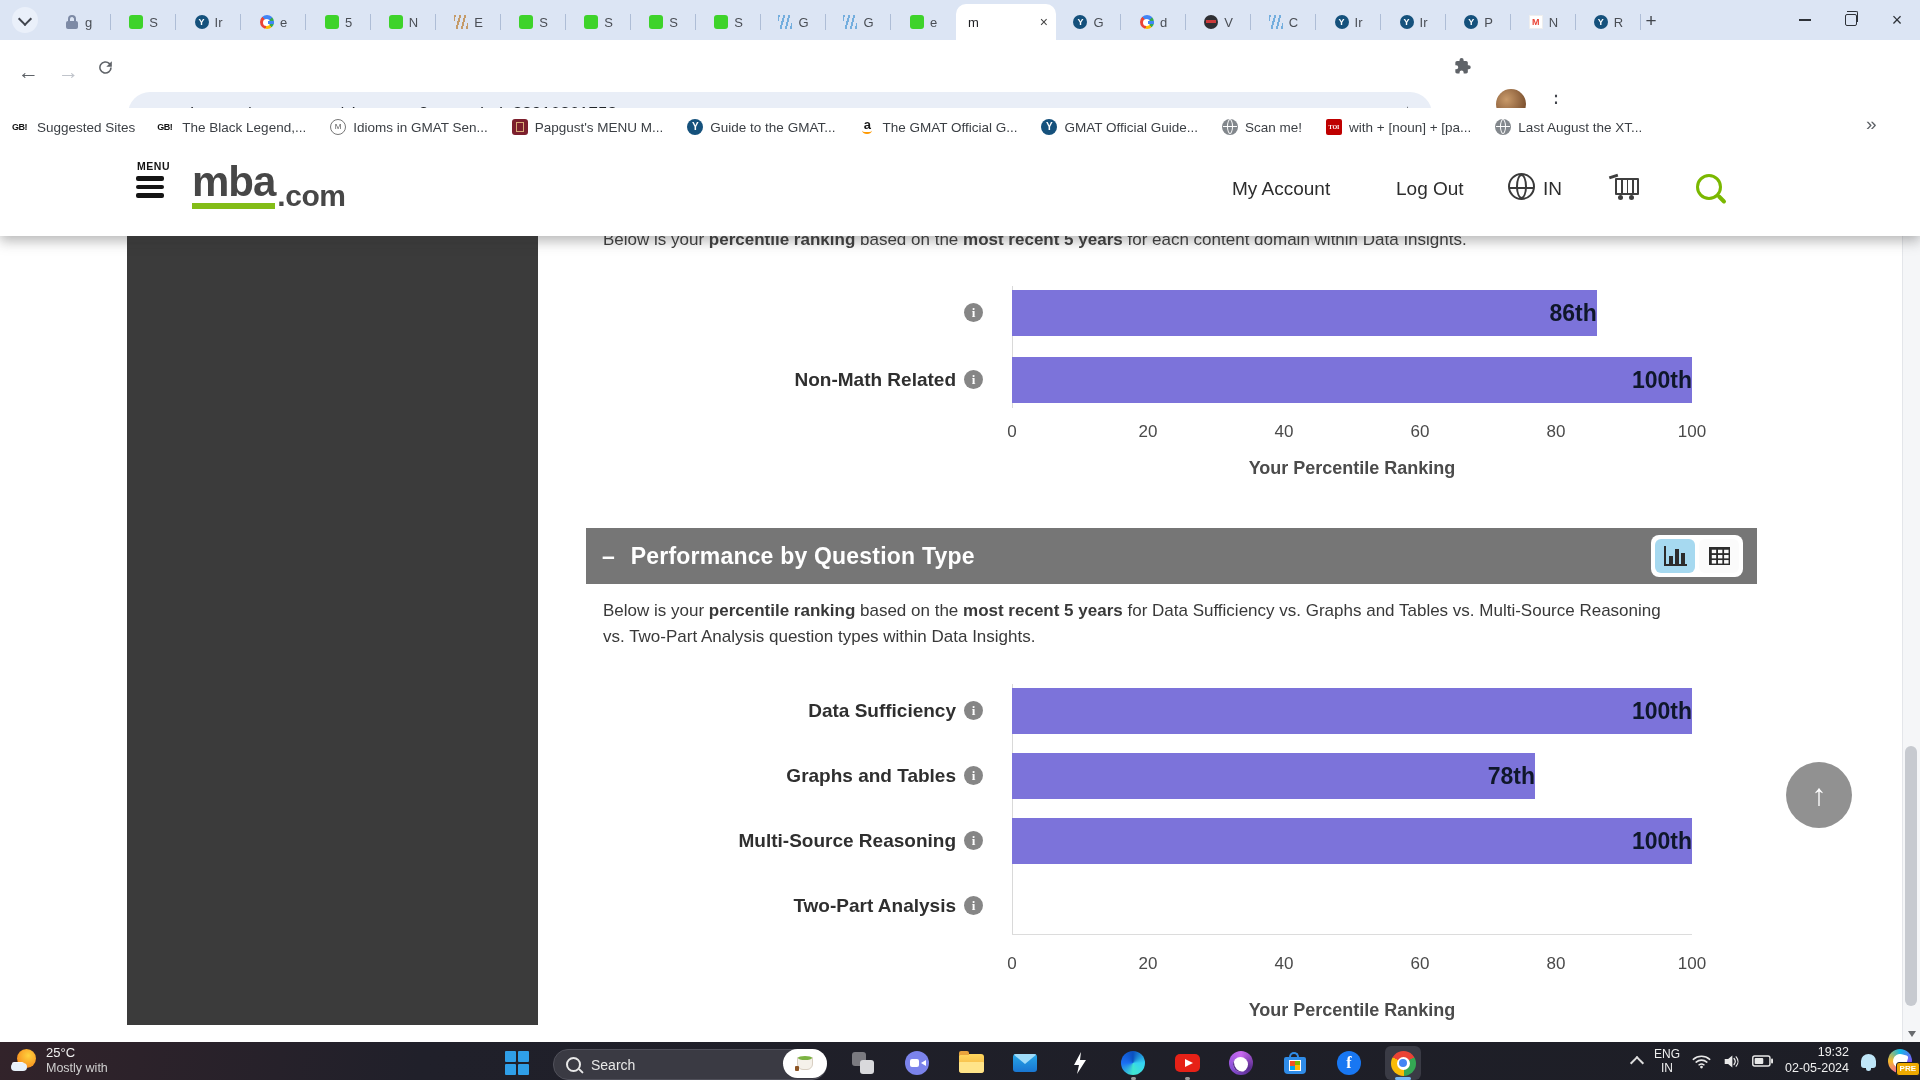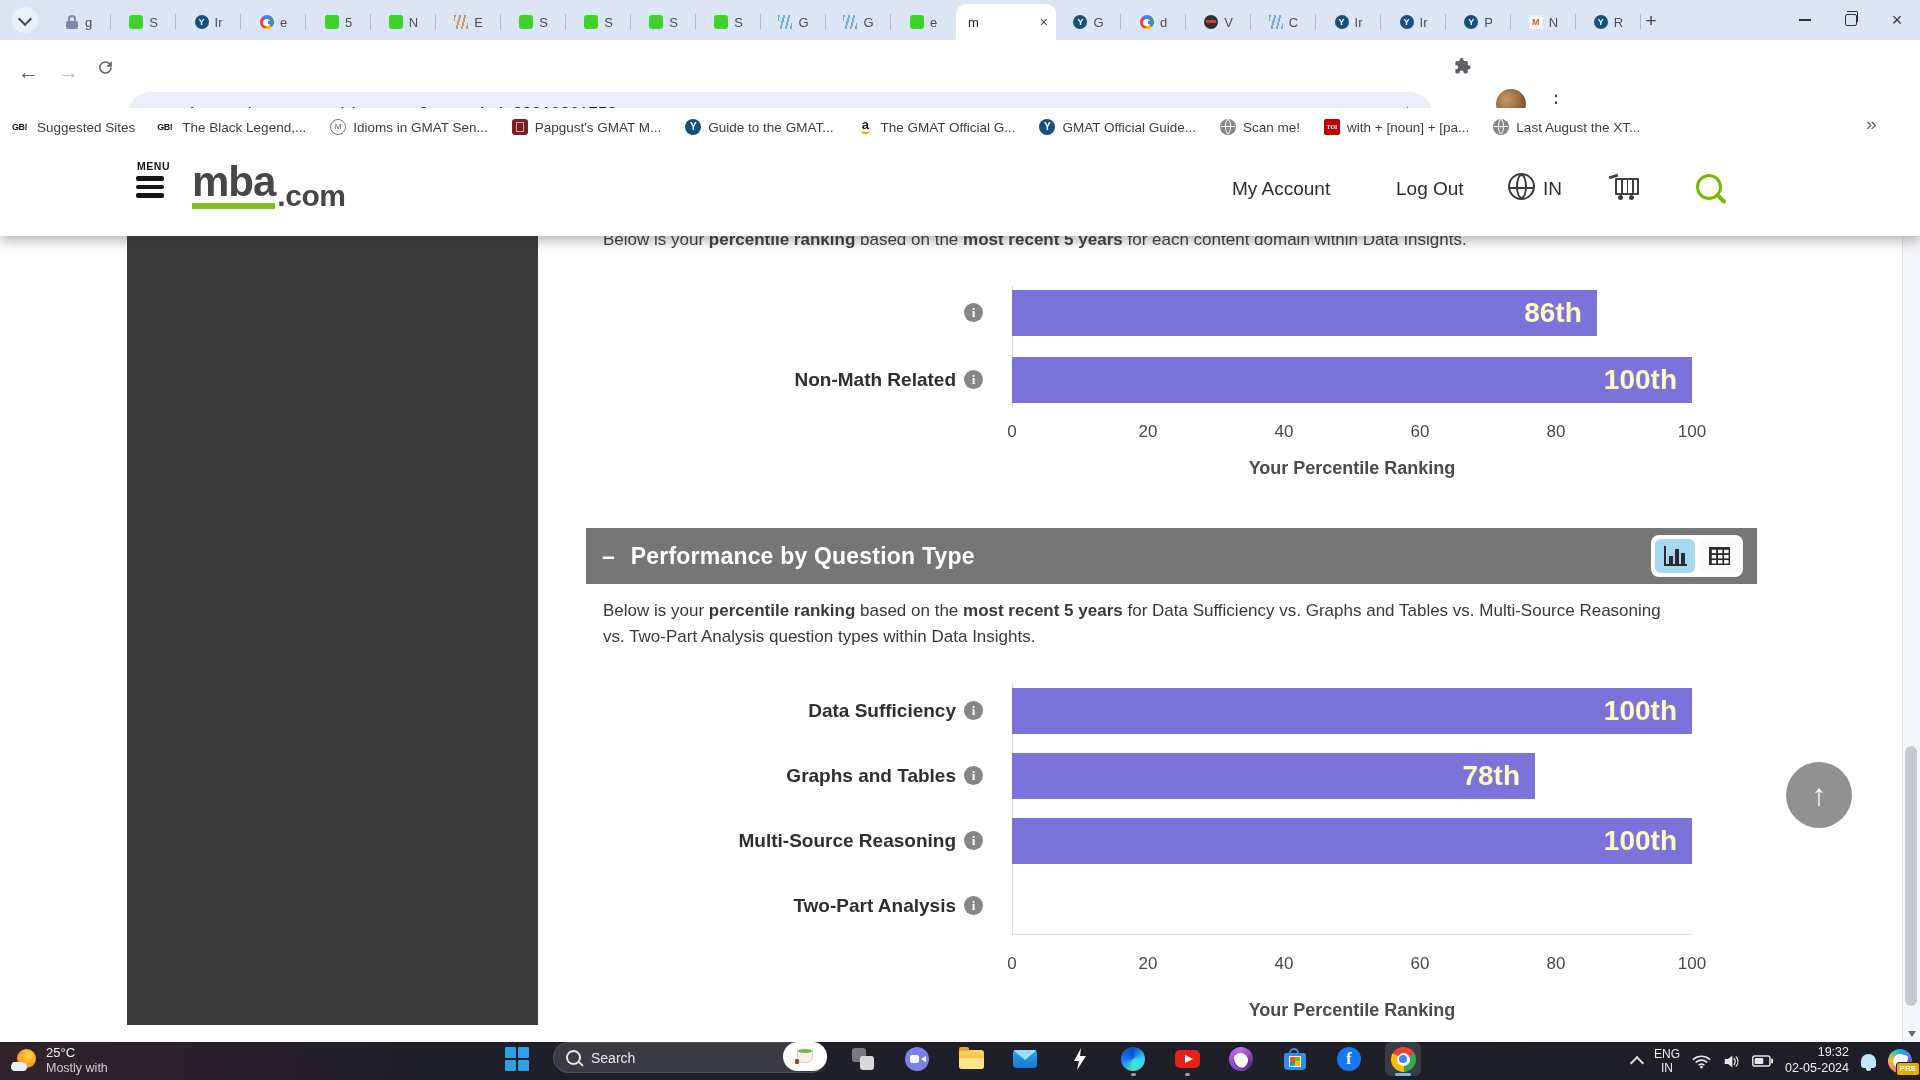--- a/index.html
+++ b/index.html
@@ -100,21 +100,21 @@
 
   .sidebar{position:absolute;left:127px;top:90px;width:411px;height:789px;background:#3b3b3b;}
 
   .main{position:absolute;left:586px;top:0;width:1171px;height:896px;}
   .intro-clip{position:absolute;left:17px;top:84px;width:1160px;font-size:17px;color:#3f3f3f;white-space:nowrap;z-index:1;}
   .crow{position:absolute;left:0;width:1171px;height:46px;}
   .clabel{position:absolute;left:0;top:0;width:370px;height:46px;display:flex;align-items:center;justify-content:flex-end;font-size:19px;font-weight:700;color:#2f2f2f;}
   .info-ic{position:absolute;left:378px;top:13px;width:19px;height:19px;border-radius:50%;background:#868686;}
   .info-ic::after{content:"i";position:absolute;left:0;right:0;top:0;bottom:0;color:#fff;font:700 13px/19px "Liberation Serif",serif;text-align:center;}
   .cbar{position:absolute;left:426px;top:0;height:46px;background:#7C73DA;display:flex;align-items:center;justify-content:flex-end;}
-  .cval{color:#fef9c3;font-size:28px;font-weight:700;padding-right:15px;}
+  .cval{color:#0f172a;font-size:23px;font-weight:700;}
   .vaxis{position:absolute;left:426px;width:1px;background:#d9d9d9;}
   .haxis{position:absolute;left:426px;width:680px;height:1px;background:#dcdcdc;}
   .ticks{position:absolute;left:426px;width:680px;height:22px;}
   .tick{position:absolute;top:0;transform:translateX(-50%);font-size:17px;color:#4a4a4a;}
   .axis-title{position:absolute;left:426px;width:680px;text-align:center;font-size:18px;font-weight:700;color:#4b4b4b;}
 
   .section-bar{position:absolute;left:0;top:382px;width:1171px;height:56px;background:#767676;display:flex;align-items:center;}
   .section-title{margin-left:16px;color:#fff;font-size:23px;font-weight:700;letter-spacing:.2px;}
   .collapse{color:#fff;font-size:23px;font-weight:700;margin-left:16px;}
   .toggle-wrap{position:absolute;right:14px;top:7px;background:#fff;border-radius:8px;padding:4px;display:flex;gap:4px;}
@@ -138,21 +138,21 @@
 
   
   .taskbar{position:absolute;left:0;top:1042px;width:1920px;height:38px;background:linear-gradient(100deg,#32232a 0%,#20202a 22%,#1d1e26 100%);color:#e9e9e9;}
   .weather{position:absolute;left:10px;top:3px;display:flex;align-items:center;gap:8px;}
   .wicon{position:relative;width:28px;height:28px;}
   .wicon::before{content:"";position:absolute;right:2px;top:2px;width:19px;height:19px;border-radius:50%;background:radial-gradient(circle at 60% 35%,#ffd23e,#f78f1e 75%);}
   .wicon::after{content:"";position:absolute;left:1px;bottom:4px;width:16px;height:8px;border-radius:8px;background:#e8f2fb;box-shadow:-1px -3px 0 -2px #f4f9ff;}
   .wtext{line-height:1.25;}
   .wtemp{font-size:13px;color:#f2f2f2;}
   .wcond{font-size:12.5px;color:#cfcfcf;}
-  .tb-center{position:absolute;left:50%;top:0;transform:translateX(-50%);height:38px;display:flex;align-items:flex-start;gap:18px;}
+  .tb-center{position:absolute;left:50%;top:0;transform:translateX(-50%);height:38px;display:flex;align-items:flex-end;gap:18px;}
   .tb-item{position:relative;width:36px;height:34px;display:flex;align-items:center;justify-content:center;}
   .tb-item.has-dot::after{content:"";position:absolute;bottom:0px;left:50%;margin-left:-2.5px;width:5px;height:3px;border-radius:2px;background:#9b9b9b;}
   .tb-item.active{background:#3a3b45;border-radius:6px;}
   .tb-item.active::after{content:"";position:absolute;bottom:0px;left:50%;margin-left:-8px;width:16px;height:3px;border-radius:2px;background:#79b8f3;}
   .start{display:grid;grid-template-columns:11px 11px;grid-template-rows:11px 11px;gap:2px;}
   .start i{background:#2f9fe8;border-radius:1px;}
   .tb-search{position:relative;width:272px;height:29px;border-radius:15px;background:#3a3a43;border:1px solid #50505a;display:flex;align-items:center;}
   .mag{position:relative;width:11px;height:11px;border:2px solid #e8e8e8;border-radius:50%;margin-left:12px;}
   .mag::after{content:"";position:absolute;right:-5px;bottom:-2px;width:6px;height:2px;background:#e8e8e8;border-radius:1px;transform:rotate(45deg);}
   .tb-search-label{margin-left:10px;font-size:14px;color:#e8e8e8;}
@@ -349,21 +349,21 @@
         <div class="bm">
           <span class="bi bi-gb"></span>
           <span>The Black Legend,...</span>
         </div>
         <div class="bm">
           <span class="bi bi-mcircle"></span>
           <span>Idioms in GMAT Sen...</span>
         </div>
         <div class="bm">
           <span class="bi bi-papgust"></span>
-          <span>Papgust's GMAT M...</span>
+          <span>Papgust's MENU M...</span>
         </div>
         <div class="bm">
           <span class="bi bi-gmac"></span>
           <span>Guide to the GMAT...</span>
         </div>
         <div class="bm">
           <span class="bi bi-amazon"></span>
           <span>The GMAT Official G...</span>
         </div>
         <div class="bm">

